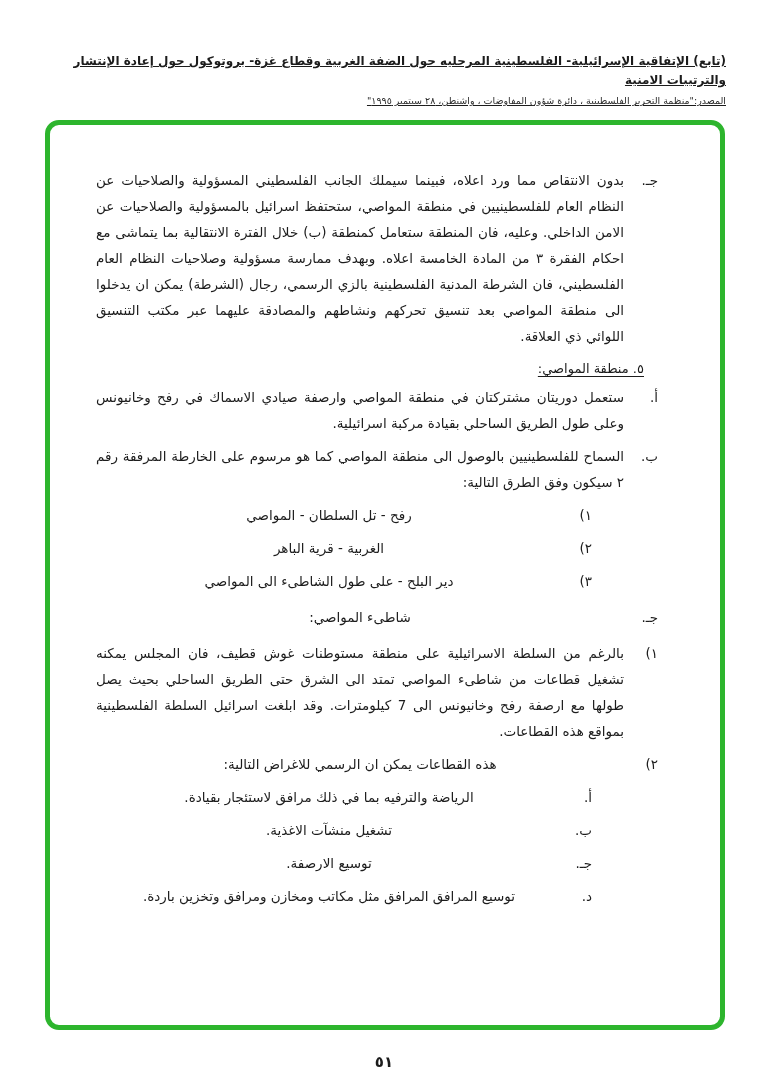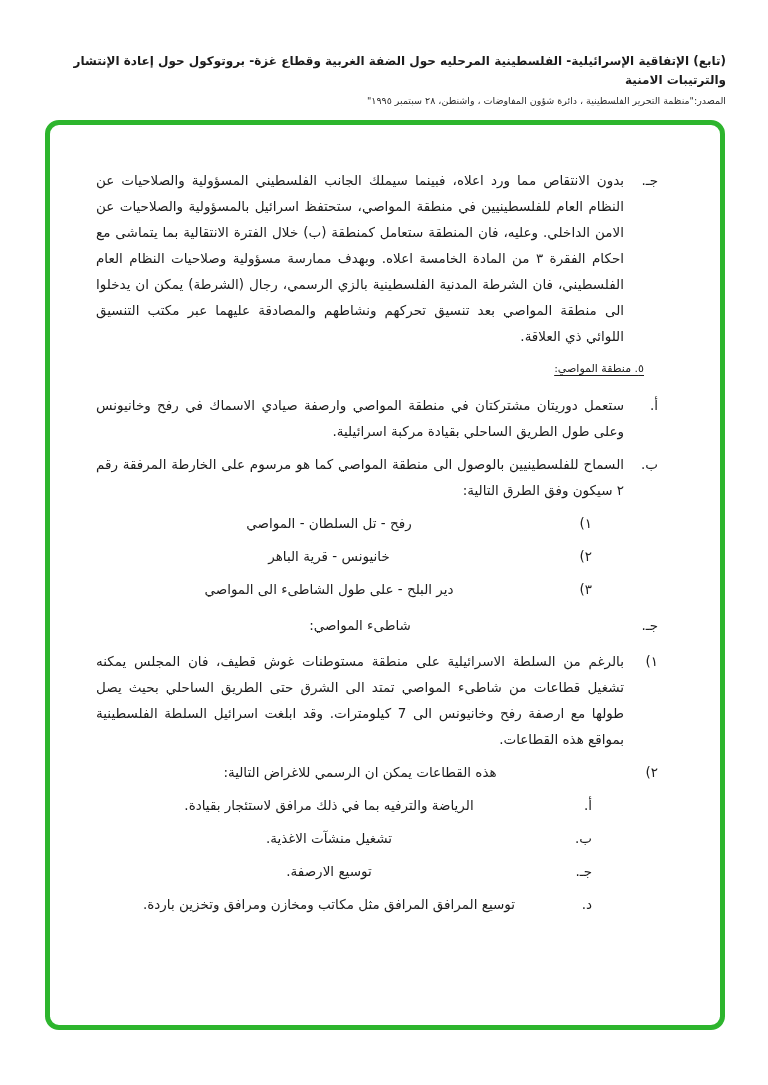--- a/index.html
+++ b/index.html
@@ -13,20 +13,21 @@
     width:768px;height:1085px;
     background:var(--bg-color);
     font-family:"DejaVu Sans", sans-serif;
     color:var(--text-color);
   }
   .sheet{
     position:relative;
     width:768px;height:1085px;
     direction:rtl;
     overflow:hidden;
+    text-decoration:underline;
   }
   
   .doc-header{
     padding:52px 42px 0 42px;
     text-align:right;
   }
   .doc-title{
     font-size:12px;
     font-weight:700;
     line-height:1.6;
@@ -55,23 +56,23 @@
   }
   .marker{
     flex:0 0 34px;
     white-space:nowrap;
   }
   .ptext{flex:1;}
   .indent{margin-right:66px;}
   .indent .marker{flex:0 0 30px;}
   .single .ptext{text-align:center;}
   .section-title{
-    font-size:11px;
+    font-size:13px;
     line-height:26px;
-    margin:4px 14px 10px 0;
+    margin:4px 14px 2px 0;
     text-decoration:underline;
     text-underline-offset:3px;
   }
   .gap-sm{margin-top:10px;}
   .page-number{
     position:absolute;
     bottom:14px;left:0;right:0;
     text-align:center;
     font-size:15px;
     font-weight:700;
@@ -106,21 +107,21 @@
       <span class="marker">ب.</span>
       <div class="ptext">السماح للفلسطينيين بالوصول الى منطقة المواصي كما هو مرسوم على الخارطة المرفقة رقم ٢ سيكون وفق الطرق التالية:</div>
     </div>
 
     <div class="para indent single">
       <span class="marker">١)</span>
       <div class="ptext">رفح - تل السلطان - المواصي</div>
     </div>
     <div class="para indent single">
       <span class="marker">٢)</span>
-      <div class="ptext">خانيونس - قرية الباهر</div>
+      <div class="ptext">الغربية - قرية الباهر</div>
     </div>
     <div class="para indent single">
       <span class="marker">٣)</span>
       <div class="ptext">دير البلح - على طول الشاطىء الى المواصي</div>
     </div>
 
     <div class="para single gap-sm">
       <span class="marker">جـ.</span>
       <div class="ptext">شاطىء المواصي:</div>
     </div>
@@ -147,14 +148,15 @@
       <span class="marker">جـ.</span>
       <div class="ptext">توسيع الارصفة.</div>
     </div>
     <div class="para indent single">
       <span class="marker">د.</span>
       <div class="ptext">توسيع المرافق المرافق مثل مكاتب ومخازن ومرافق وتخزين باردة.</div>
     </div>
 
   </div>
 
+  <div class="page-number">٥١</div>
 
 </div>
 
 </body></html>

